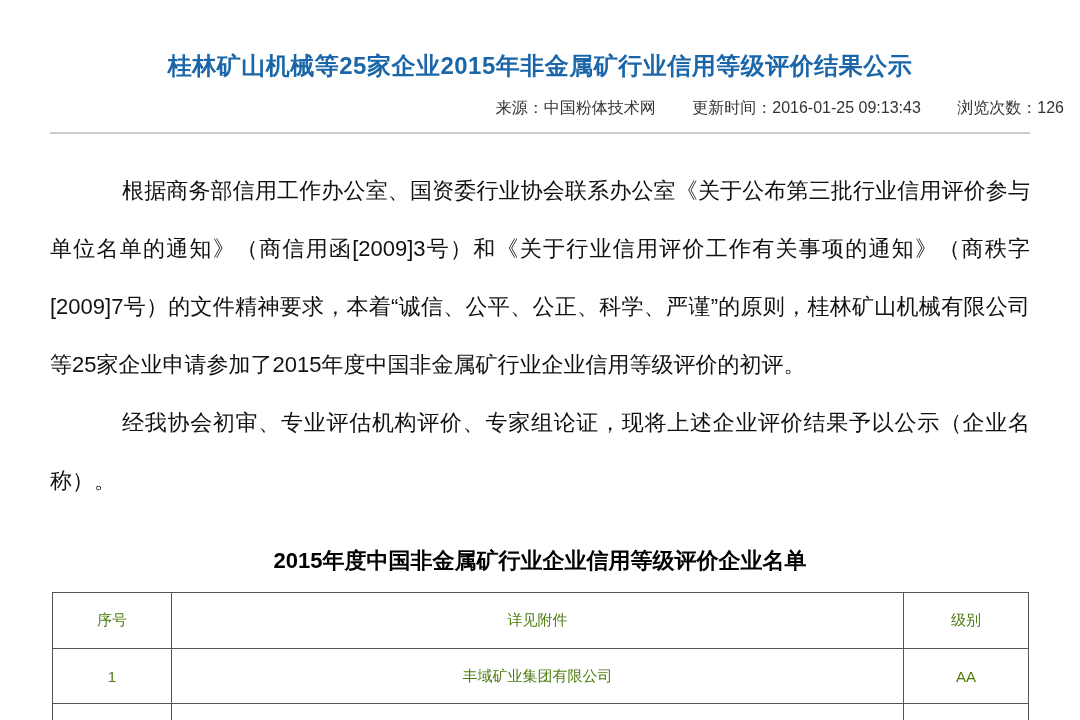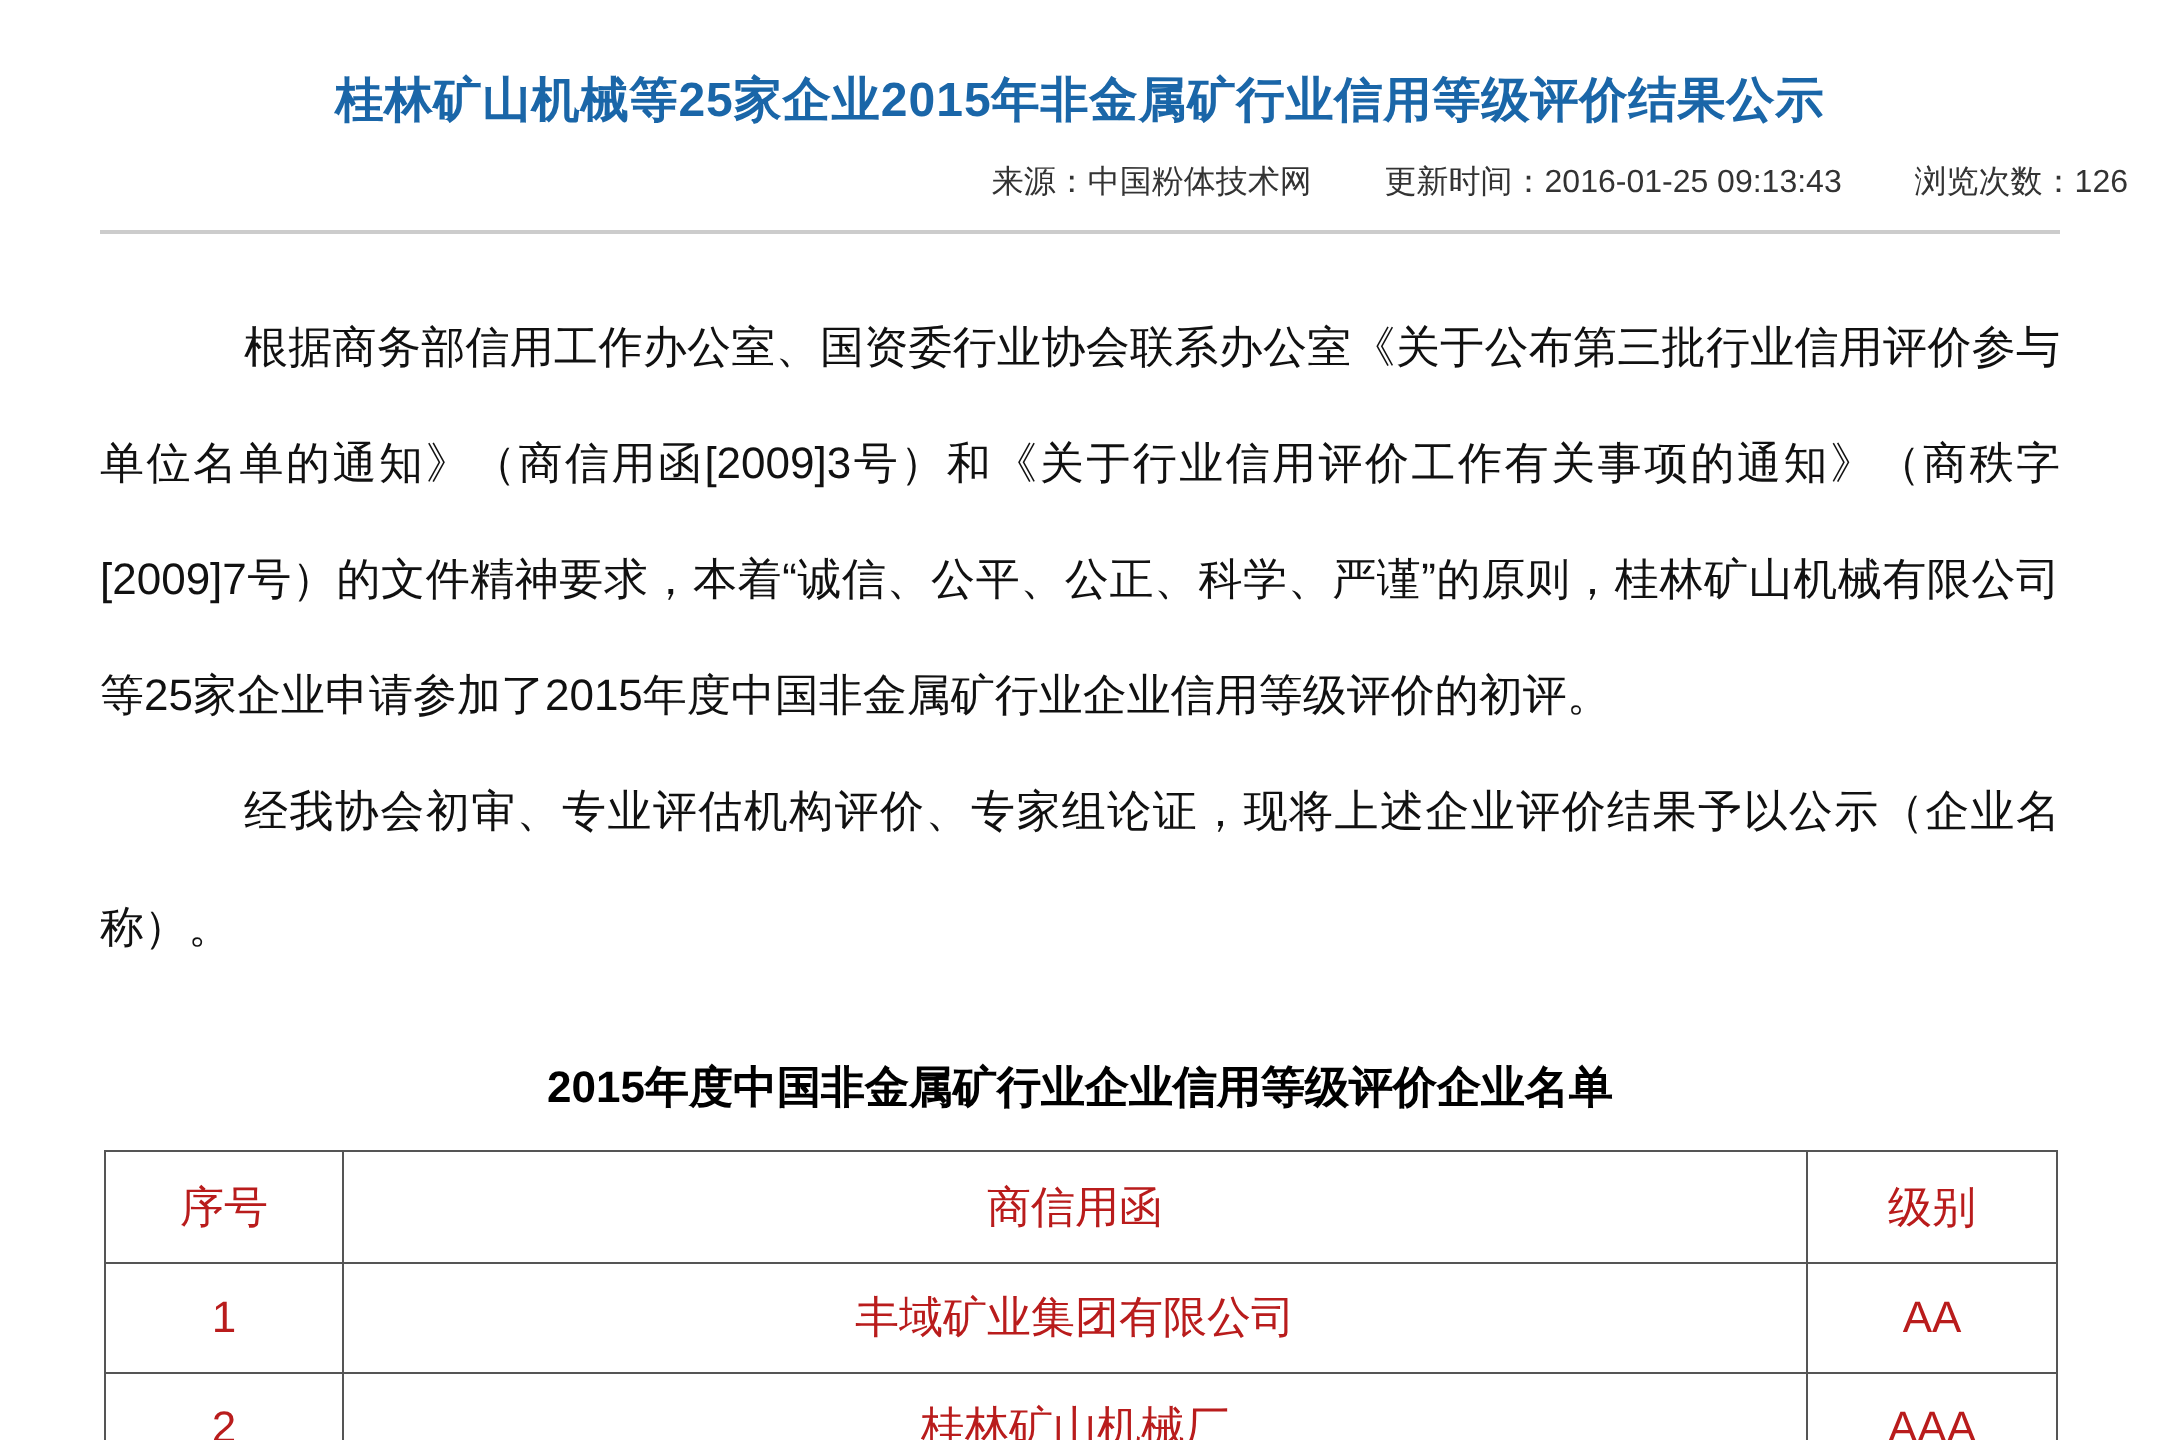--- a/index.html
+++ b/index.html
@@ -12,21 +12,21 @@
     font-family: "Liberation Sans", sans-serif;
     color: #111111;
   }
   .page {
     width: 1080px;
     height: 720px;
     position: relative;
     background: #ffffff;
   }
   .article-title {
-    margin: 0;
+    margin: 16px;
     padding-top: 34px;
     text-align: center;
     font-size: 24px;
     font-weight: bold;
     color: #1a66a8;
     letter-spacing: 0.5px;
   }
   .meta-line {
     margin-top: 15px;
     text-align: right;
@@ -64,23 +64,23 @@
     margin: 16px 50px 0 52px;
     width: 976px;
     border-collapse: collapse;
     table-layout: fixed;
   }
   table.rating-table th,
   table.rating-table td {
     border: 1px solid #555555;
     text-align: center;
     vertical-align: middle;
-    font-size: 22px;
+    font-size: 15px;
     font-weight: normal;
-    color: #b91c1c;
+    color: #4d7c0f;
     padding: 0;
   }
   table.rating-table thead tr { height: 56px; }
   table.rating-table tbody tr { height: 55px; }
   col.c-no    { width: 119px; }
   col.c-name  { width: 732px; }
   col.c-grade { width: 125px; }
 </style>
 </head>
 <body>
@@ -106,21 +106,21 @@
 
   <table class="rating-table">
     <colgroup>
       <col class="c-no">
       <col class="c-name">
       <col class="c-grade">
     </colgroup>
     <thead>
       <tr>
         <th>序号</th>
-        <th>商信用函</th>
+        <th>详见附件</th>
         <th>级别</th>
       </tr>
     </thead>
     <tbody>
       <tr>
         <td>1</td>
         <td>丰域矿业集团有限公司</td>
         <td>AA</td>
       </tr>
       <tr>

